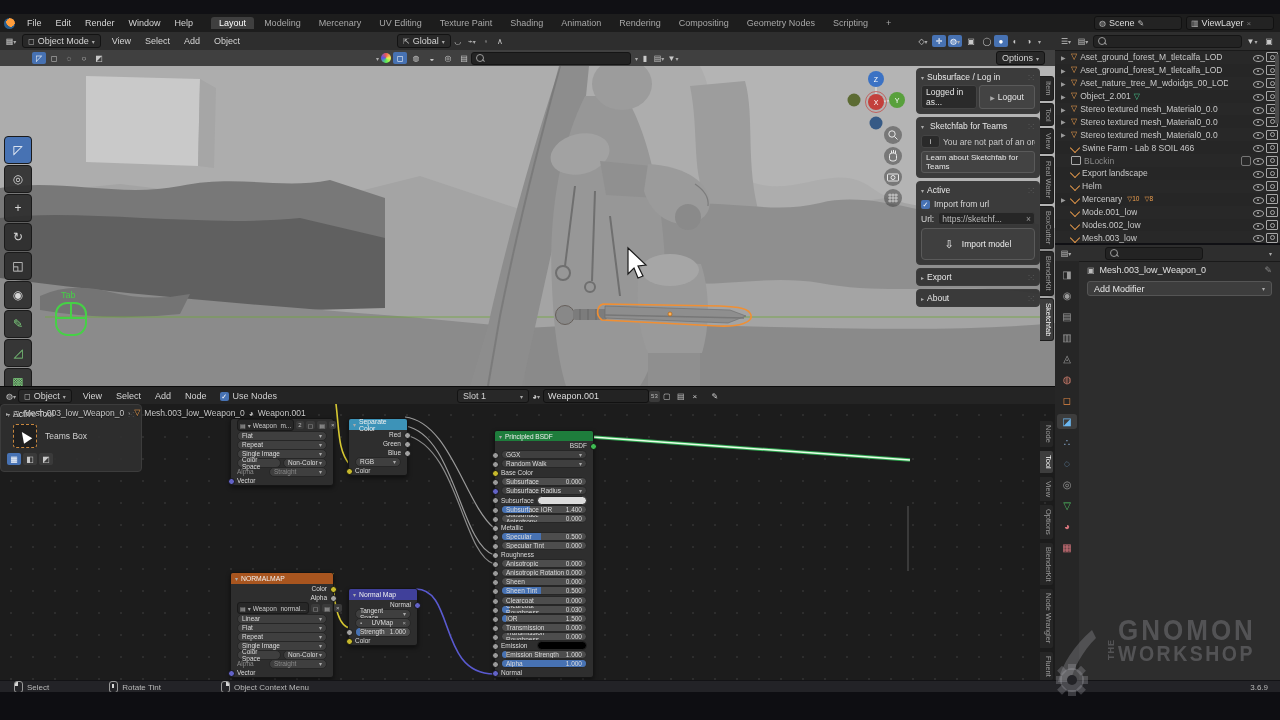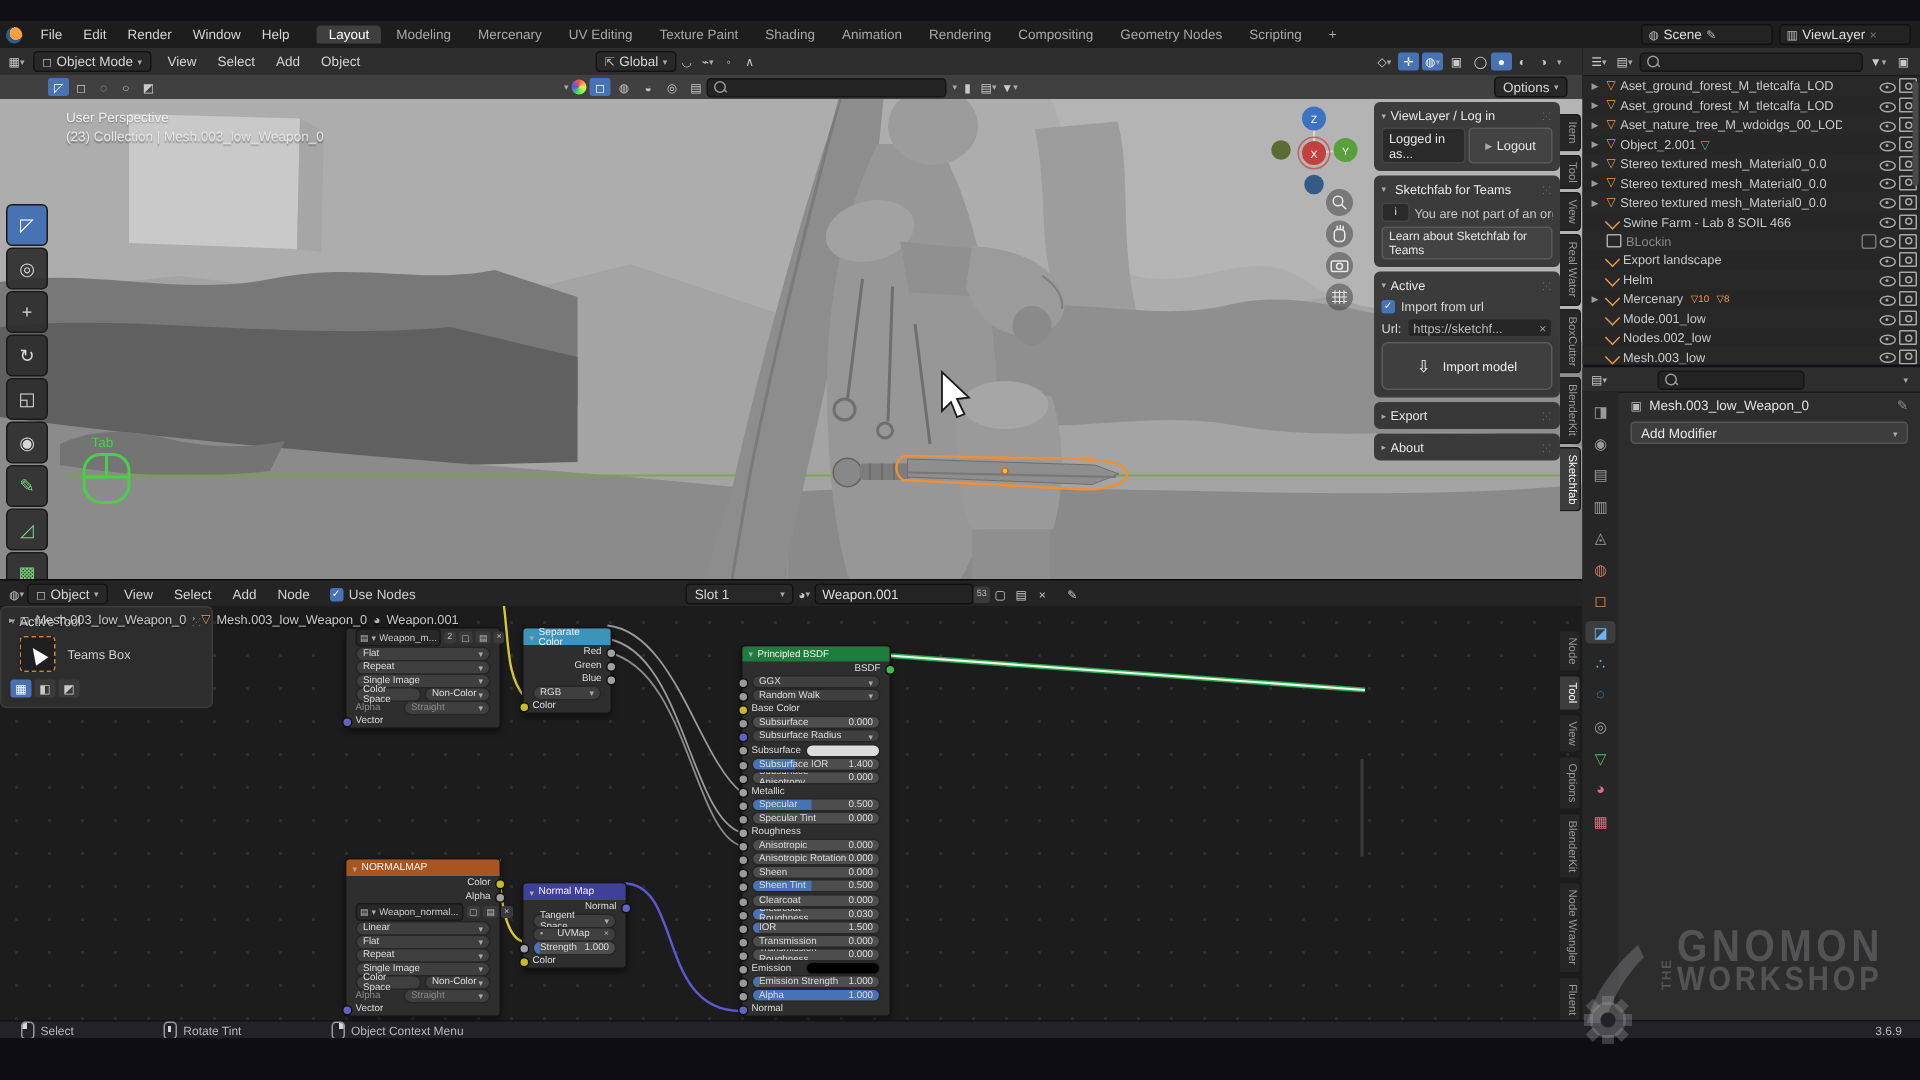--- a/index.html
+++ b/index.html
@@ -337,24 +337,20 @@
         </g>
         <g>
           <circle cx="893" cy="132" r="9" fill="#3c3c3c" fill-opacity=".5" stroke="none"></circle>
           <path d="M888,129 h10 M888,132 h10 M888,135 h10 M890,127.5 v9 M893,127.5 v9 M896,127.5 v9" stroke-width=".7"></path>
         </g>
       </g>
 
       <path d="M628,182 L628,208 L634,202 L638,212 L643,210 L638,200 L646,199 Z" fill="#ffffff" stroke="#1a1a1a" stroke-width="1.2"></path>
     </svg>
 
-    <div class="abs vp-overlay-text">
-      <div>User Perspective</div>
-      <div class="dim">(23) Collection | Mesh.003_low_Weapon_0</div>
-    </div>
 
     <div class="abs left-toolbar" id="left-toolbar">
         <div class="ltb active ">◸</div>
         <div class="ltb ">◎</div>
         <div class="ltb ">+</div>
         <div class="ltb ">↻</div>
         <div class="ltb ">◱</div>
         <div class="ltb ">◉</div>
         <div class="ltb green">✎</div>
         <div class="ltb green">◿</div>
@@ -364,21 +360,21 @@
     <div class="abs screencast">
       <span style="margin-left:6px">Tab</span>
       <div class="mousecast"></div>
     </div>
 
     
     <div class="abs npanel">
       <div class="sec">
         <div class="sec-h">
             <span class="chev">▾</span>
-          <span>ViewLayer / Log in</span>
+          <span>Subsurface / Log in</span>
           <span class="grip">⁙</span>
           </div>
         <div style="display:flex;gap:2px;margin-top:2px">
           <span class="btn btn-dark" style="flex:1">Logged in as...</span>
           <span class="btn" style="width:46px;gap:3px">
               <span class="chev">▶</span>
               <span>Logout</span>
             </span>
         </div>
       </div>

